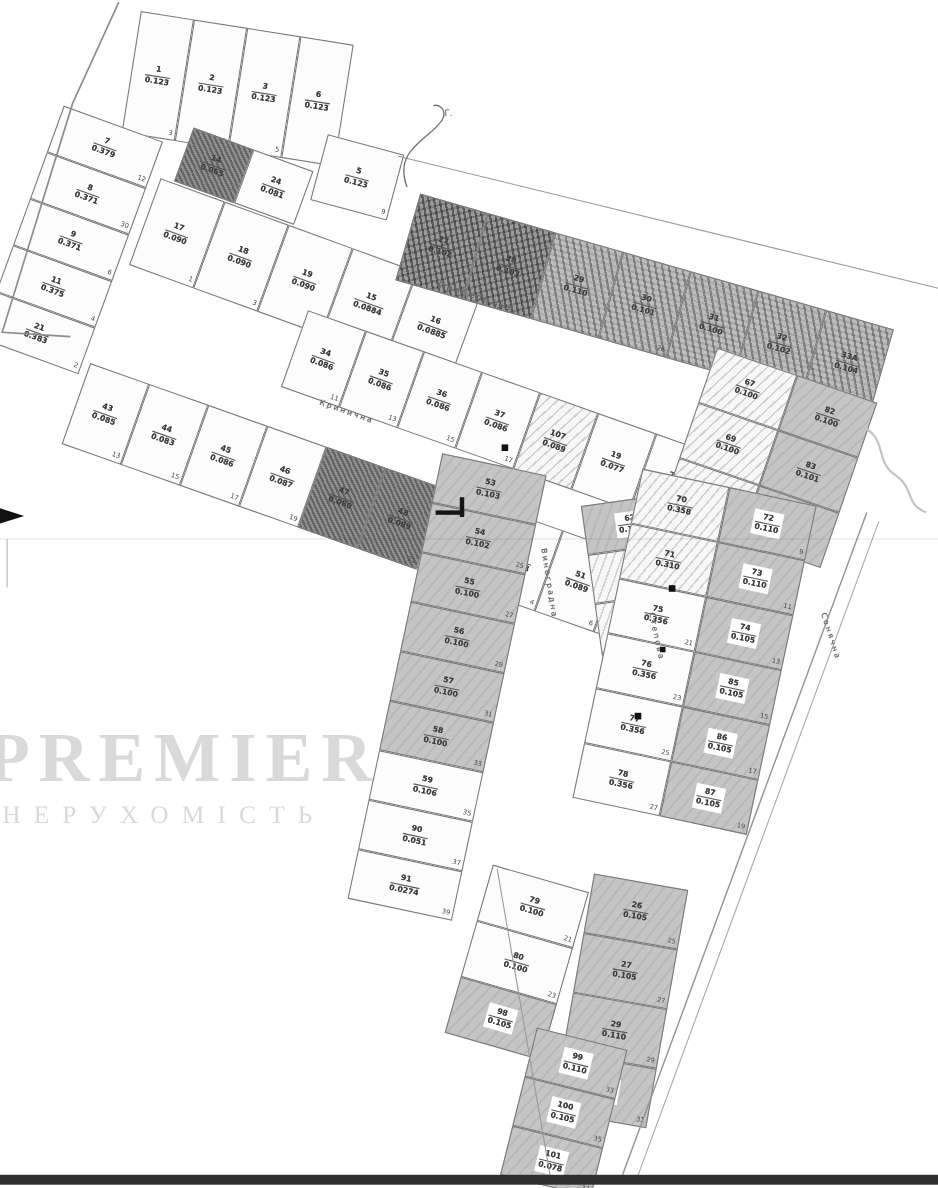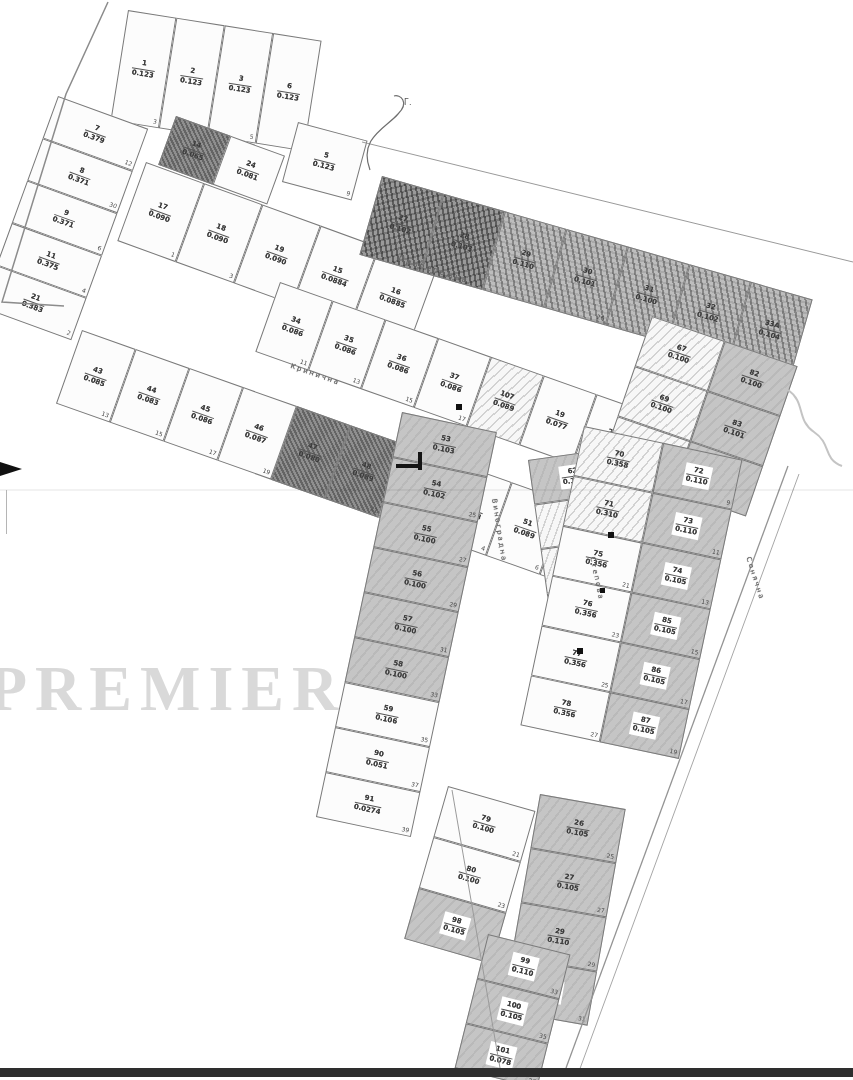--- a/index.html
+++ b/index.html
@@ -666,20 +666,21 @@
   <div class="street" style="left:400px;top:254px;transform:rotate(18deg);">Прибережна</div>
   <div class="street" style="left:292px;top:362px;transform:rotate(19.5deg);font-size:7px;">Кринична</div>
   <div class="street" style="left:498px;top:498px;transform:rotate(81deg);font-size:7px;">Виноградна</div>
   <div class="street" style="left:596px;top:556px;transform:rotate(78deg);font-size:7px;">Степова</div>
   <div class="street" style="left:752px;top:556px;transform:rotate(72deg);font-size:7px;">Сонячна</div>
 
   <div id="creek-label">Г.</div>
 
   <div id="watermark">
     <div class="wm1">PREMIER</div>
+    <div class="wm2">НЕРУХОМІСТЬ</div>
   </div>
 
   <div id="left-arrow"></div>
   <div id="left-tick"></div>
   <div class="tbar" style="left:396px;top:464px;width:26px;height:4px;"></div>
   <div class="tbar" style="left:418px;top:452px;width:4px;height:18px;"></div>
   <div class="dot" style="left:577px;top:648px;"></div>
   <div class="dot" style="left:456px;top:404px;"></div>
   <div class="dot" style="left:608px;top:532px;"></div>
   <div class="dot" style="left:600px;top:588px;width:5px;height:5px;"></div>

